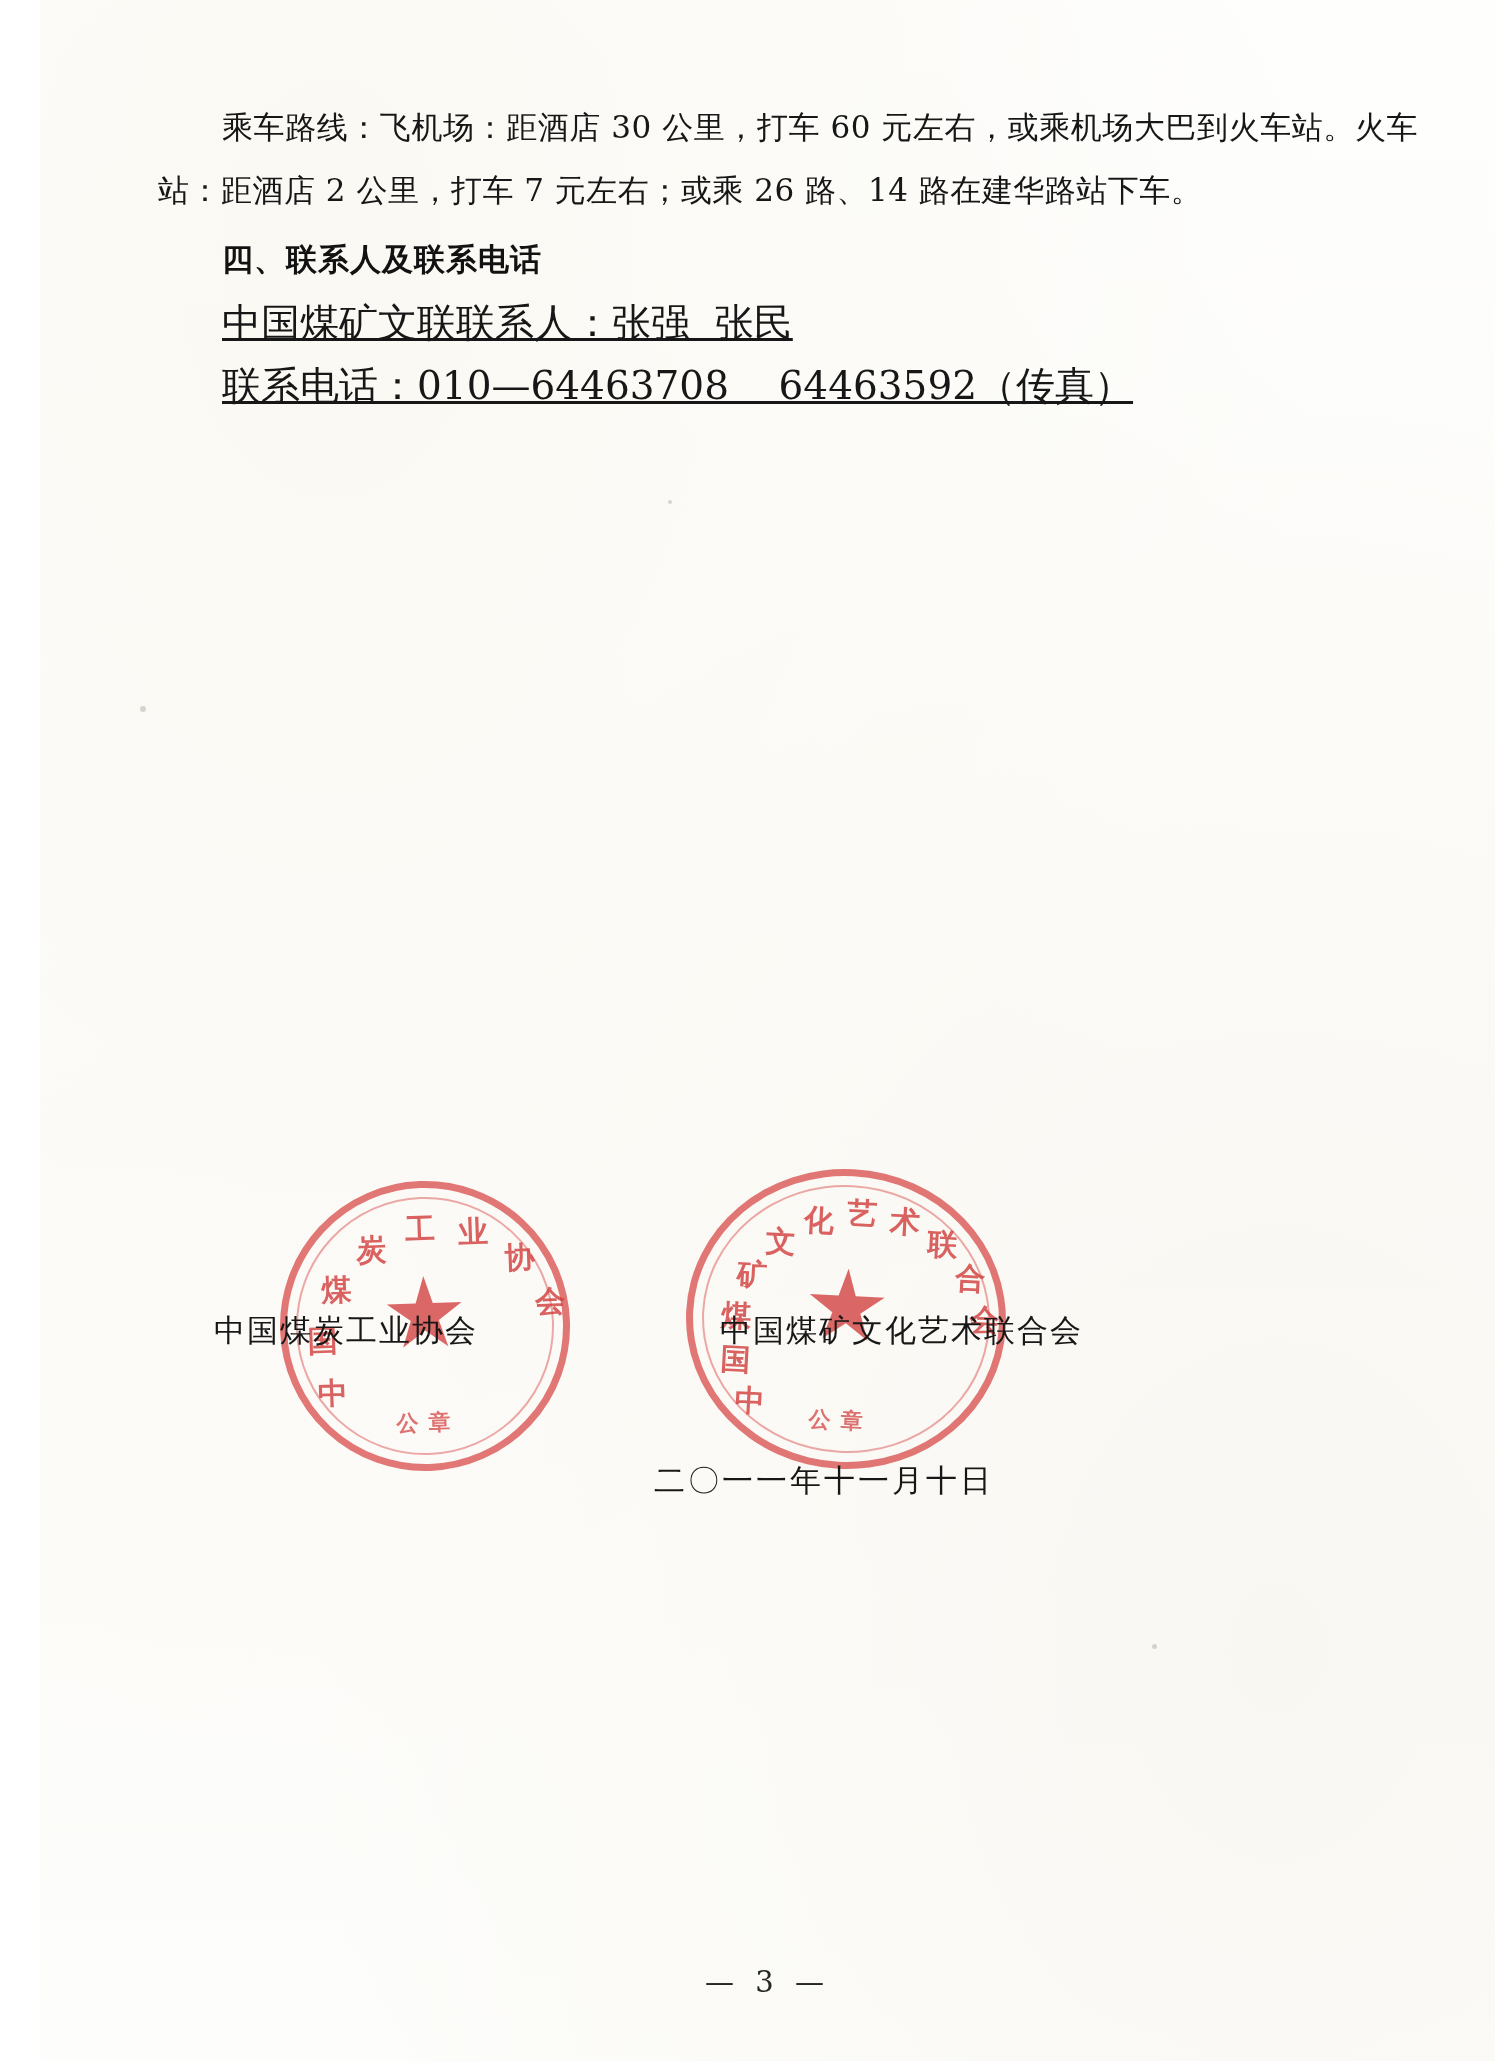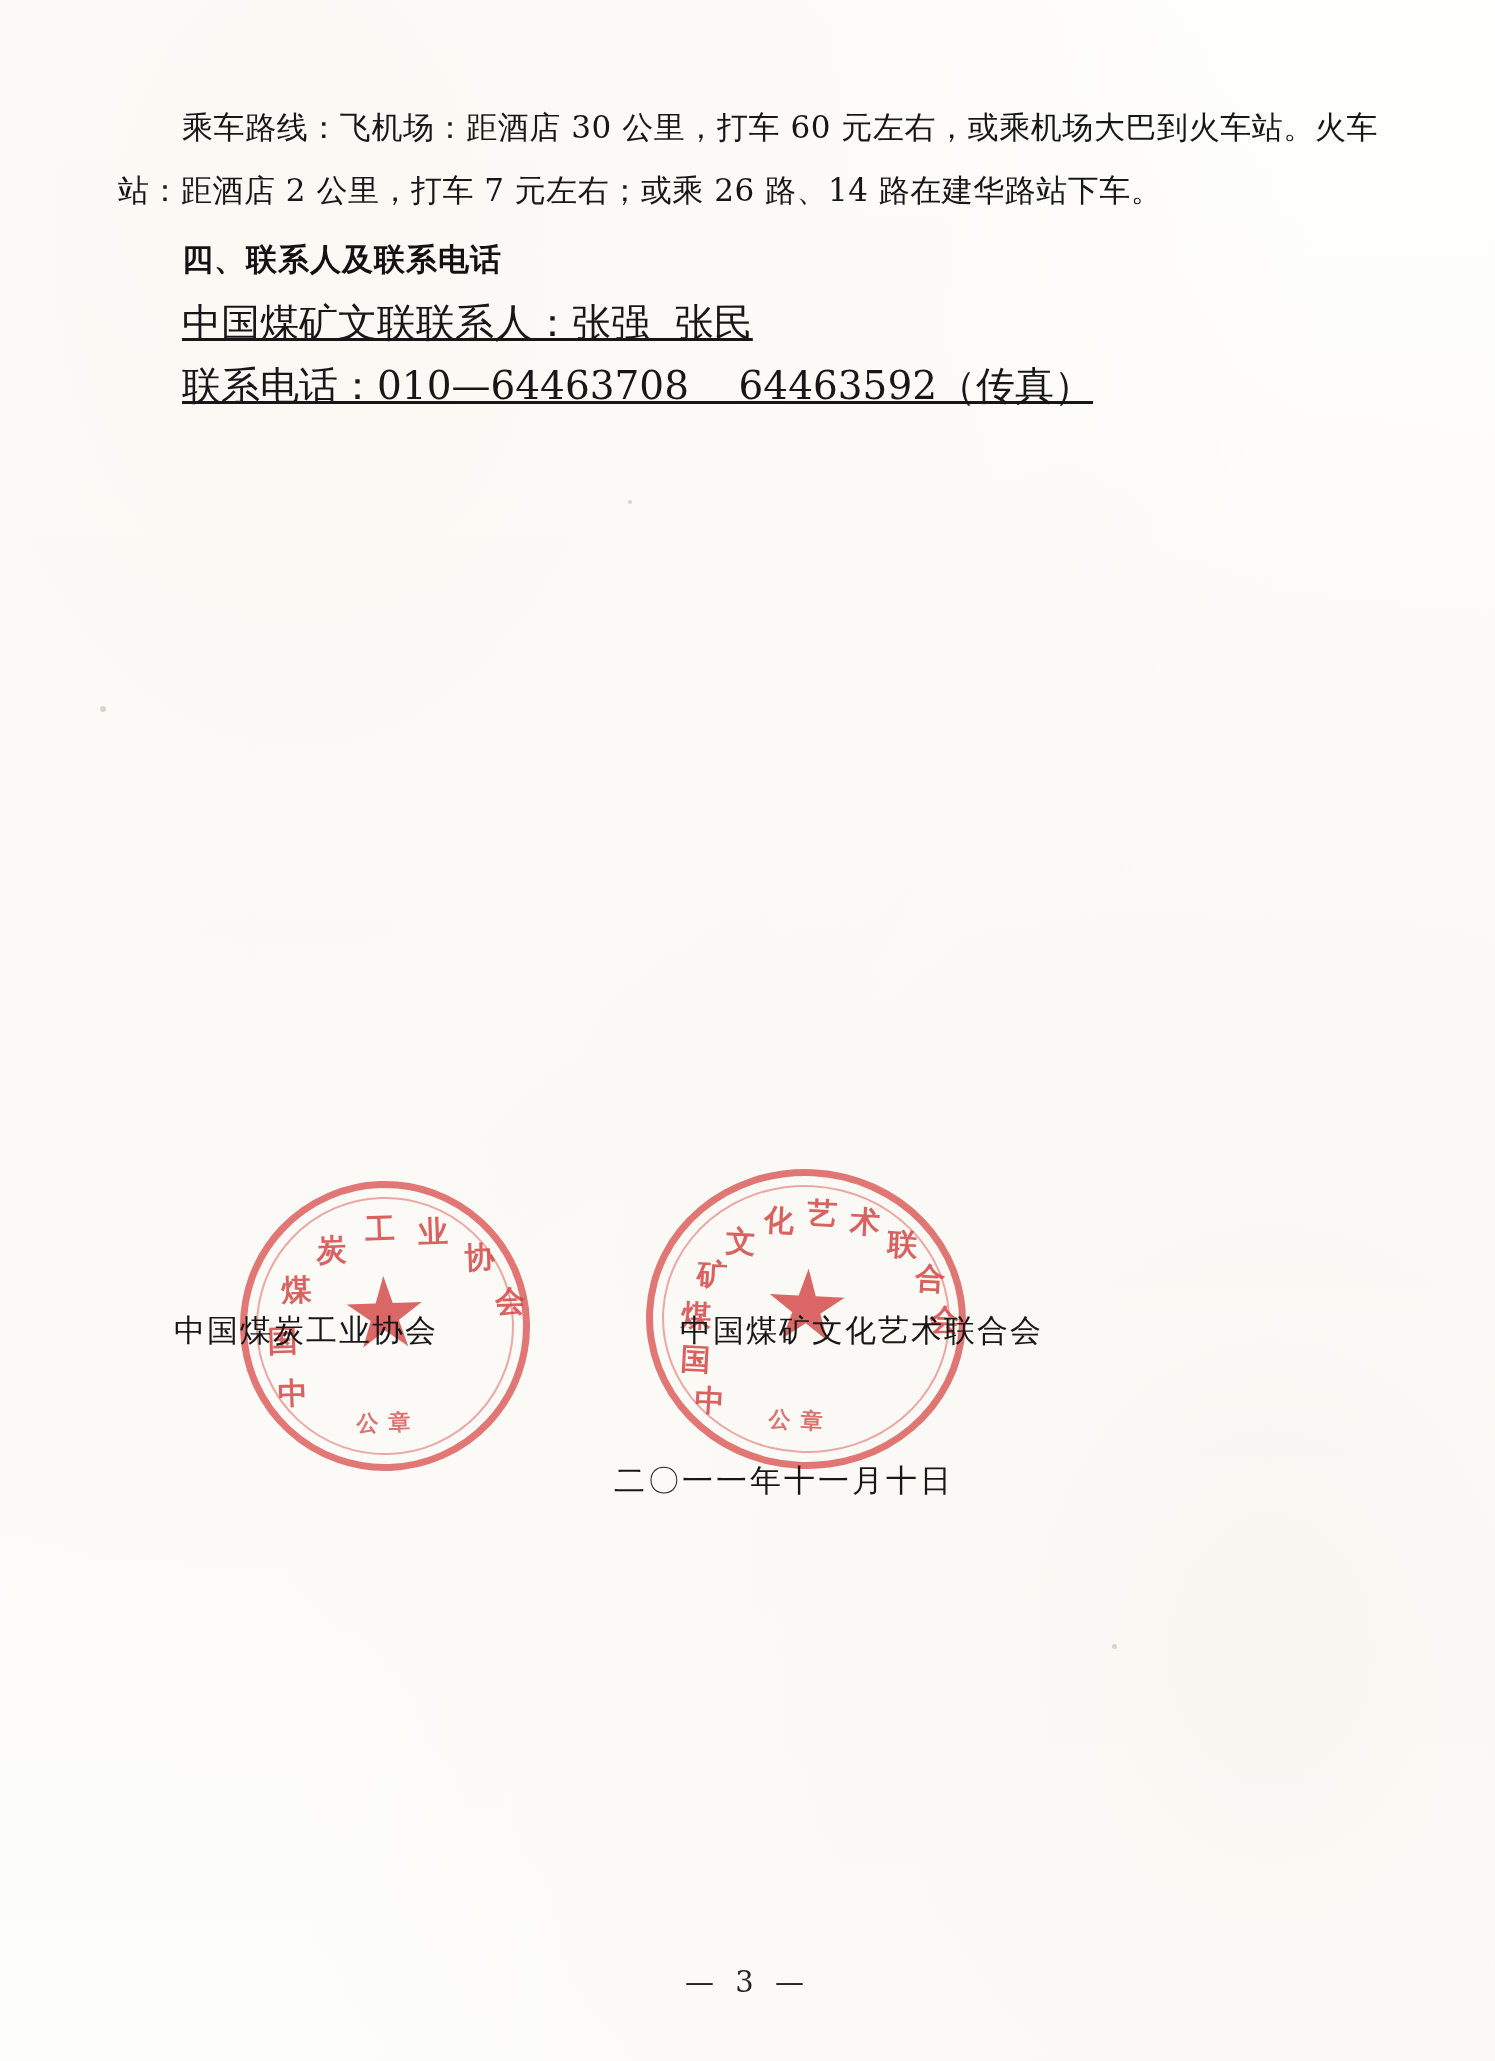--- a/index.html
+++ b/index.html
@@ -12,20 +12,21 @@
     height: 2061px;
     position: relative;
     font-family: "DejaVu Serif", "Liberation Serif", serif;
     color: #1a1a1a;
     overflow: hidden;
   }
   .page {
     position: absolute;
     inset: 0;
     background: #86efac;
+    margin-left: 40px;
   }
   
   .paper-tint {
     position: absolute;
     inset: 0;
     background:
       radial-gradient(ellipse at 20% 12%, rgba(250,248,242,0.9) 0%, rgba(253,253,250,0) 60%),
       radial-gradient(ellipse at 85% 80%, rgba(248,246,240,0.8) 0%, rgba(253,253,250,0) 55%),
       linear-gradient(180deg, #fefefd 0%, #fcfbf8 55%, #fdfdfb 100%);
     pointer-events: none;

